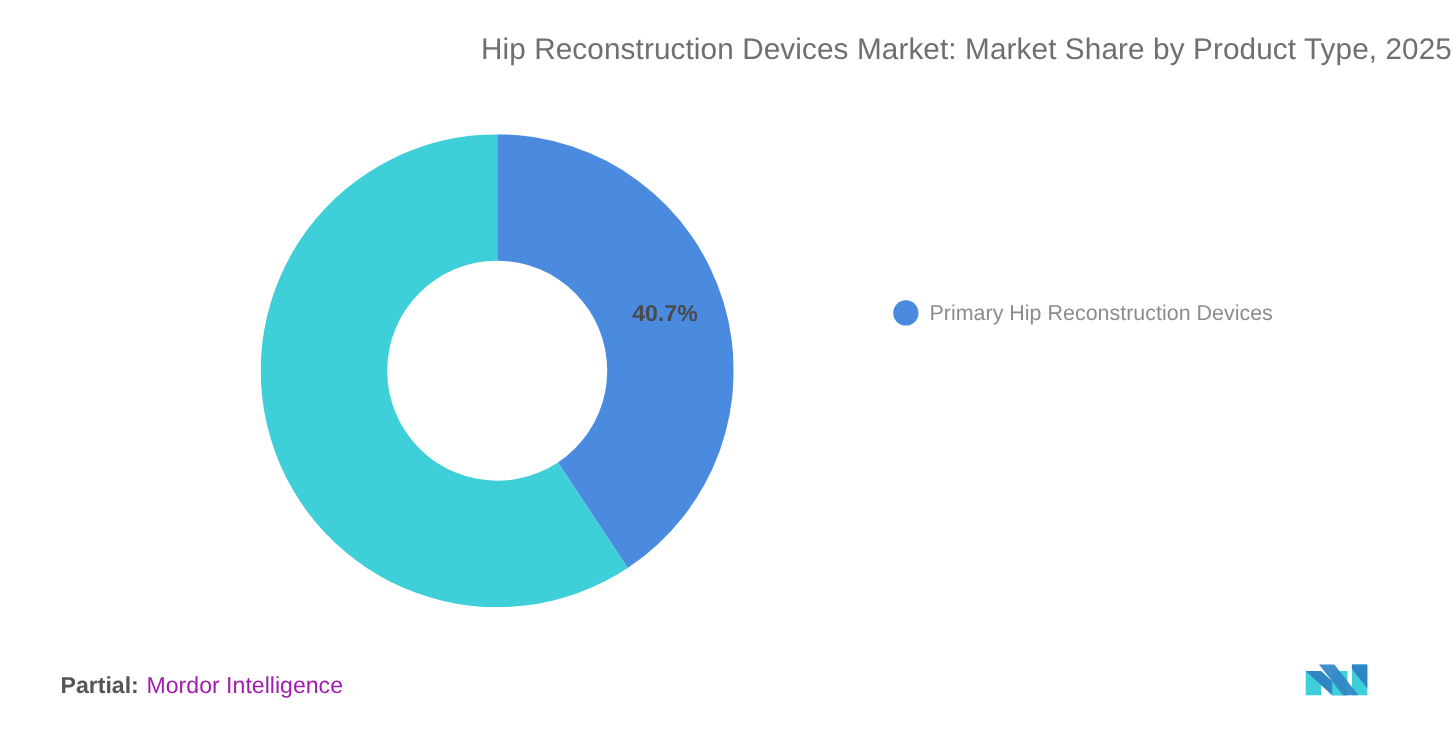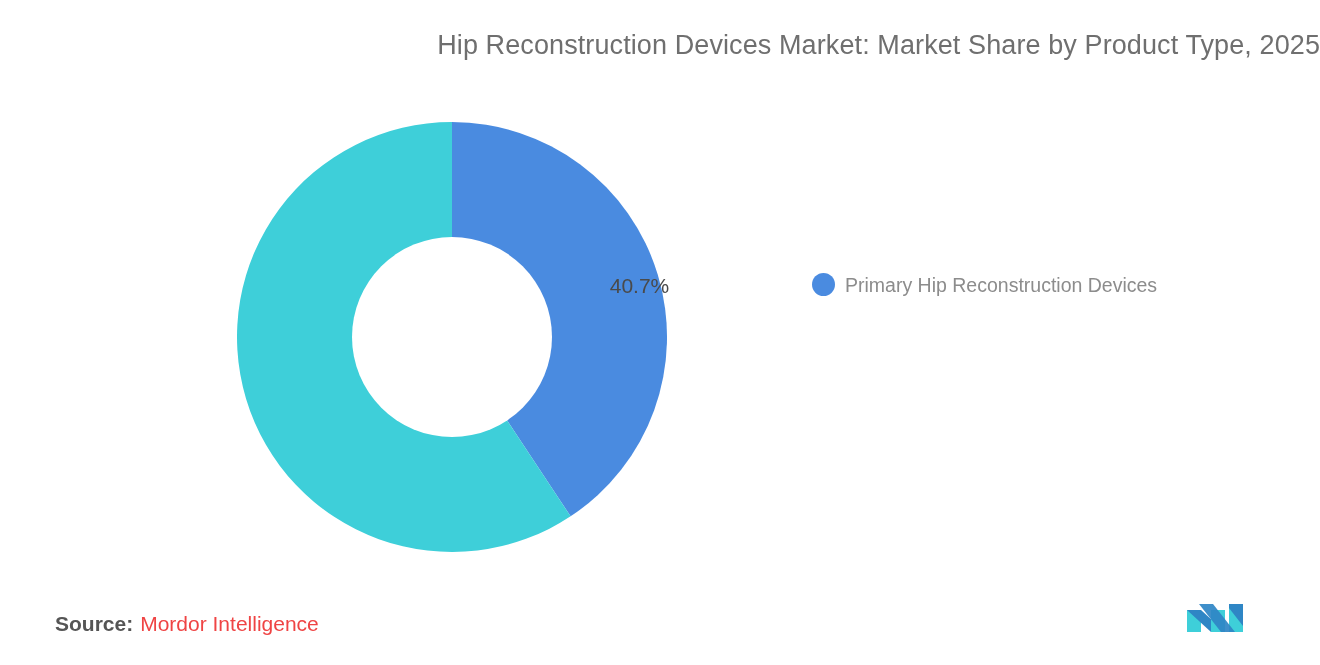--- a/index.html
+++ b/index.html
@@ -42,23 +42,22 @@
     height: 430px;
   }
   .donut-svg { display: block; width: 430px; height: 430px; }
 
   .slice-label {
     position: absolute;
     left: 225px;
     top: 183px;
     font-size: 21px;
     color: #4a4a4a;
-    font-weight: 400;
+    font-weight: 700;
     white-space: nowrap;
-    margin-left: 35px;
   }
 
   
   .legend {
     position: absolute;
     left: 812px;
     top: 271px;
     width: 480px;
   }
   .legend-item {
@@ -89,21 +88,21 @@
     top: 612px;
     font-size: 21px;
     white-space: nowrap;
   }
   .source-key {
     font-weight: 700;
     color: #555555;
   }
   .source-val {
     font-weight: 400;
-    color: #ef4444;
+    color: #a21caf;
     margin-left: 7px;
   }
 
   .brand-logo {
     position: absolute;
     left: 1185px;
     top: 598px;
     width: 66px;
     height: 40px;
   }
@@ -134,21 +133,21 @@
 
     <div class="legend-item">
       <span class="legend-dot" style="background:#4a8be0;"></span>
       <span class="legend-label">Primary Hip Reconstruction Devices</span>
     </div>
 
 
   </div>
 
   <div class="source-line">
-    <span class="source-key">Source:</span><span class="source-val">Mordor Intelligence</span>
+    <span class="source-key">Partial:</span><span class="source-val">Mordor Intelligence</span>
   </div>
 
   <div class="brand-logo">
     <svg viewBox="0 0 66 40">
       <polygon points="2,34 2,12 16,12 16,34" fill="#3ecfd9"></polygon>
       <polygon points="2,12 16,12 40,34 26,34" fill="#2f86c5"></polygon>
       <polygon points="26,34 26,12 40,12 40,34" fill="#3ecfd9"></polygon>
       <polygon points="44,6 44,34 58,34 58,6" fill="#3ecfd9"></polygon>
       <polygon points="44,6 58,6 58,28 44,10" fill="#2f86c5"></polygon>
       <polygon points="14,6 28,6 50,34 36,34" fill="#2f86c5" opacity="0.92"></polygon>

